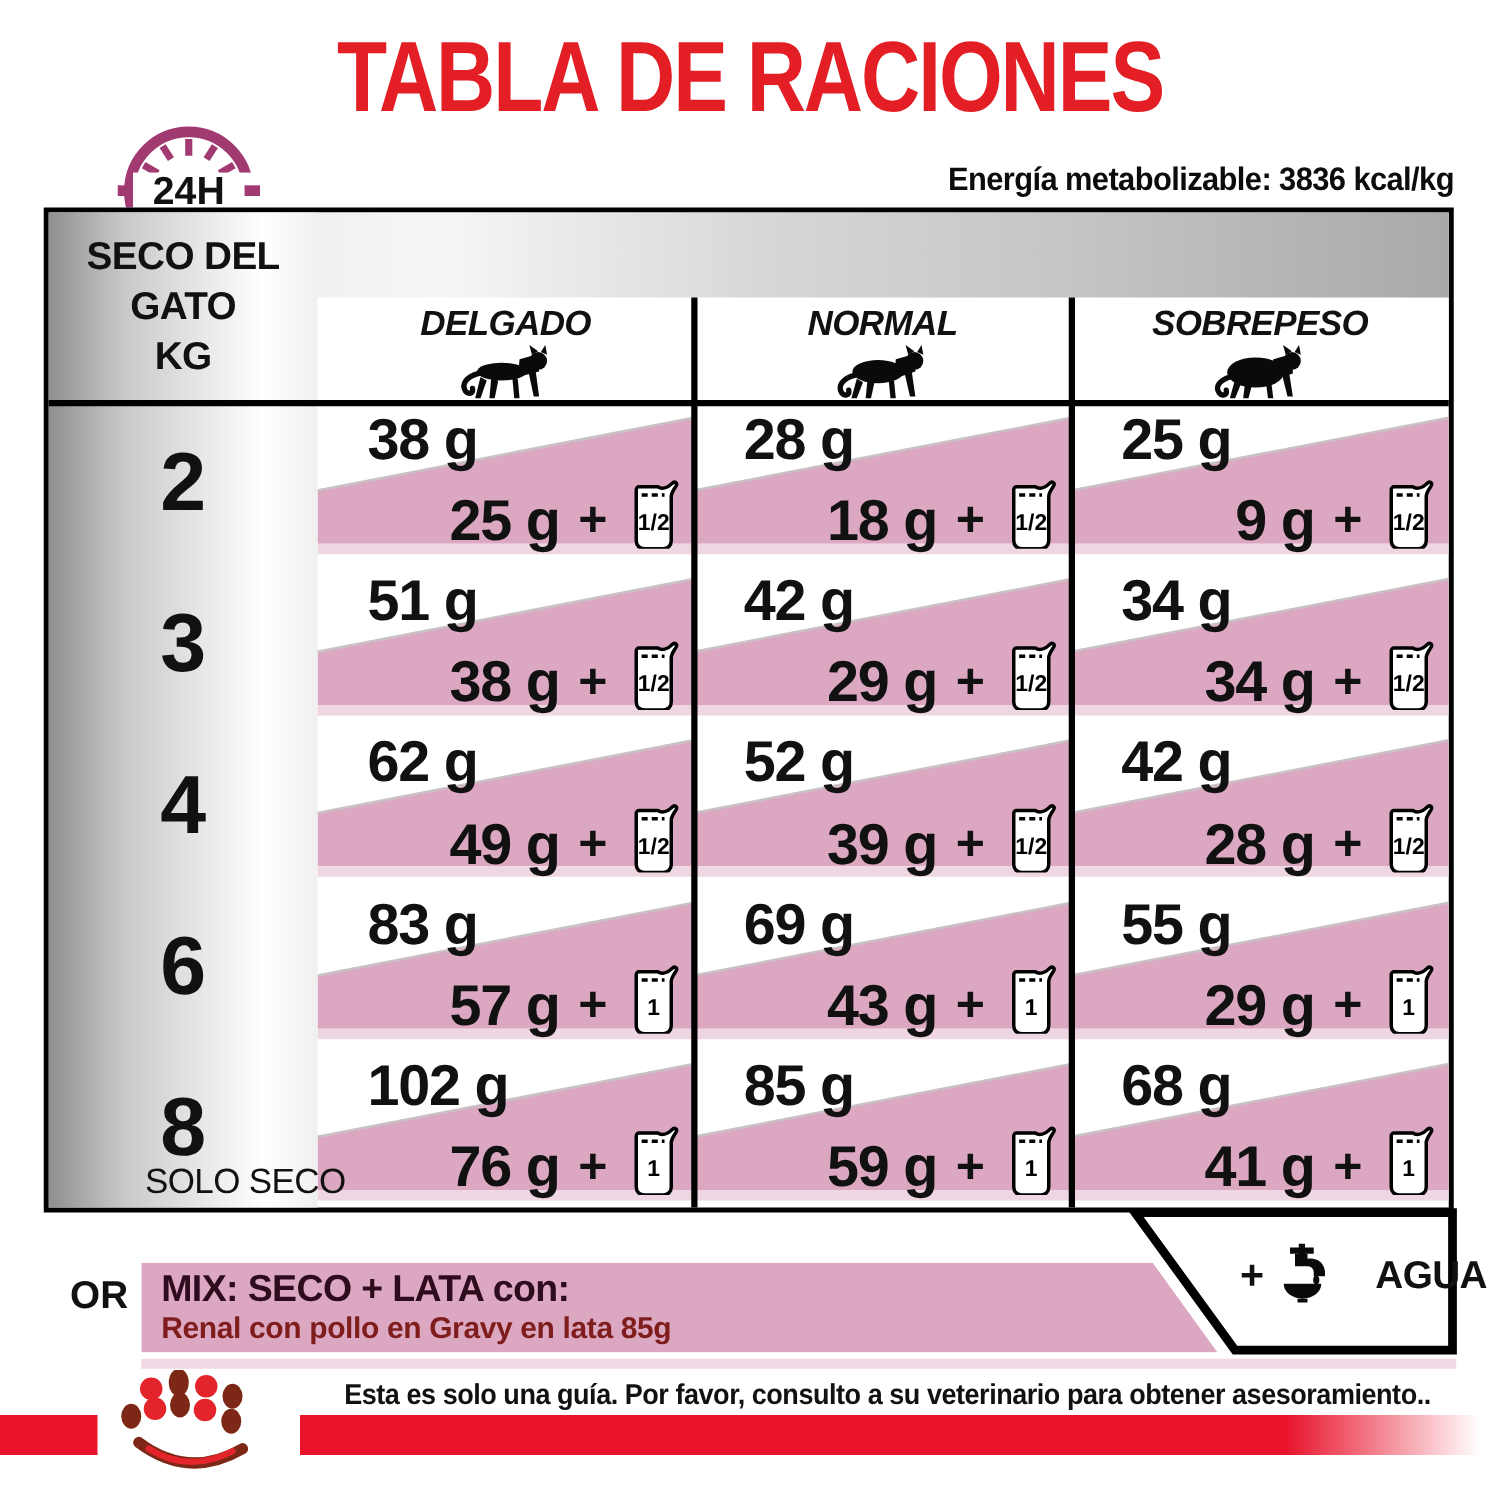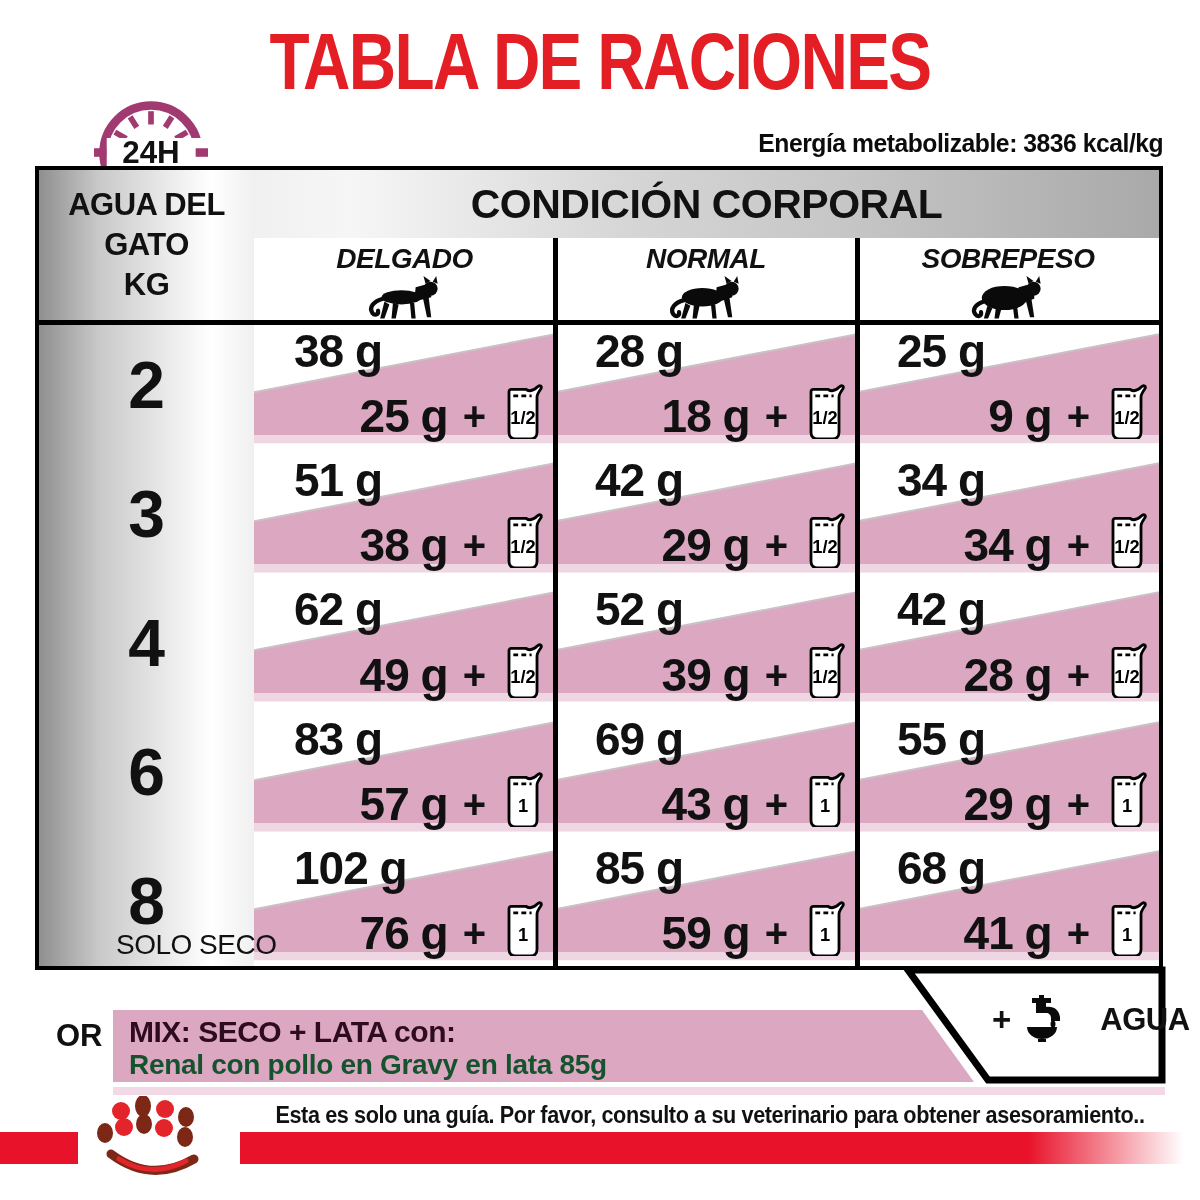--- a/index.html
+++ b/index.html
@@ -67,21 +67,21 @@
   .canlid{stroke:#000;stroke-width:2.6;stroke-dasharray:4.5 3;fill:none;}
   .cantext{font-family:"Liberation Sans",sans-serif;font-size:17px;font-weight:bold;text-anchor:middle;fill:#000;}
 
   
   .solo{left:116px;top:929px;font-size:28px;font-weight:normal;letter-spacing:-0.5px;z-index:2;}
   .or{left:56px;top:1018px;font-size:31px;font-weight:bold;z-index:2;}
   .band{left:113px;top:1010px;width:861px;height:72px;background:#dca7c1;
     clip-path:polygon(0 0,809px 0,861px 100%,0 100%);
     padding:5px 0 0 16px;box-sizing:border-box;z-index:1;}
   .band .l1{font-size:30px;font-weight:bold;color:#2e0c1d;letter-spacing:-0.5px;line-height:1.1;}
-  .band .l2{font-size:28px;font-weight:bold;color:#14532d;letter-spacing:-0.3px;line-height:1.15;margin-top:1px;}
+  .band .l2{font-size:24px;font-weight:bold;color:#7f1d1d;letter-spacing:-0.3px;line-height:1.15;margin-top:1px;}
   .thinline{left:113px;top:1087px;width:1052px;height:8px;background:#f2d9e5;}
   .agua-svg{left:884px;top:966px;width:282px;height:118px;z-index:2;}
   .agua-svg polygon{fill:#ffffff;stroke:#000;stroke-width:7;}
   .agua-content{left:992px;top:994px;display:flex;align-items:center;gap:9px;z-index:3;}
   .agua-plus{font-size:33px;font-weight:bold;}
   .faucet{width:46px;height:52px;fill:#0a0a0a;}
   .agua-label{font-size:31px;font-weight:bold;letter-spacing:-0.5px;margin-left:25px;}
 
   .footnote{left:190px;top:1102px;width:1040px;text-align:center;font-size:23px;font-weight:bold;
     letter-spacing:-0.4px;transform:scaleX(0.94);transform-origin:center;white-space:nowrap;}
@@ -123,25 +123,24 @@
 <div class="abs table">
   <div class="band-top"></div>
   <div class="band-cats"></div>
   <div class="col-bg"></div>
   <div class="vline" style="left:514px"></div>
   <div class="vline" style="left:816px"></div>
   <div class="hline"></div>
 
   <div class="grid">
     <div class="corner">
-      <span>AGUA DEL</span>
+      <span>SECO DEL</span>
       <span>GATO</span>
       <span>KG</span>
     </div>
-    <div class="group-h">CONDICIÓN CORPORAL</div>
 
     <div class="cat-cell" style="grid-area:2/2">
       <span class="cat-label">DELGADO</span>
       <svg class="cat-svg" viewBox="0 0 110 62" aria-hidden="true">
         <ellipse cx="50" cy="30" rx="28" ry="10"></ellipse>
         <polygon points="70,16 92,10 92,30 68,36"></polygon>
         <circle cx="91" cy="18" r="10"></circle>
         <polygon points="84,11 81,0 91,7"></polygon>
         <polygon points="94,8 99,0 101,11"></polygon>
         <path d="M26,36 L20,60 L26,60 L33,40 Z"></path>

